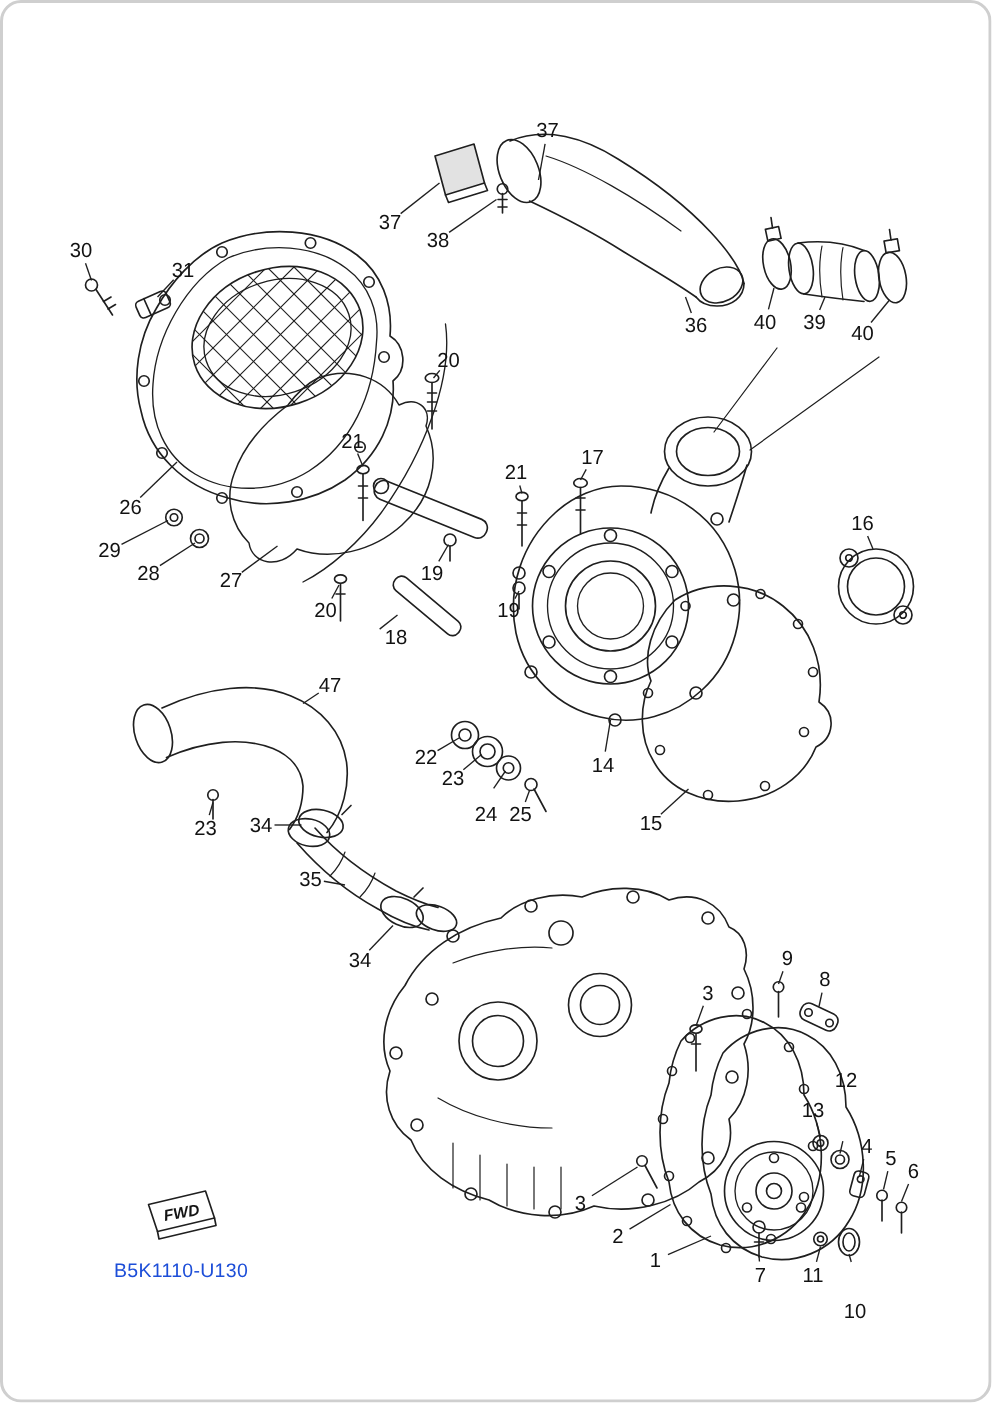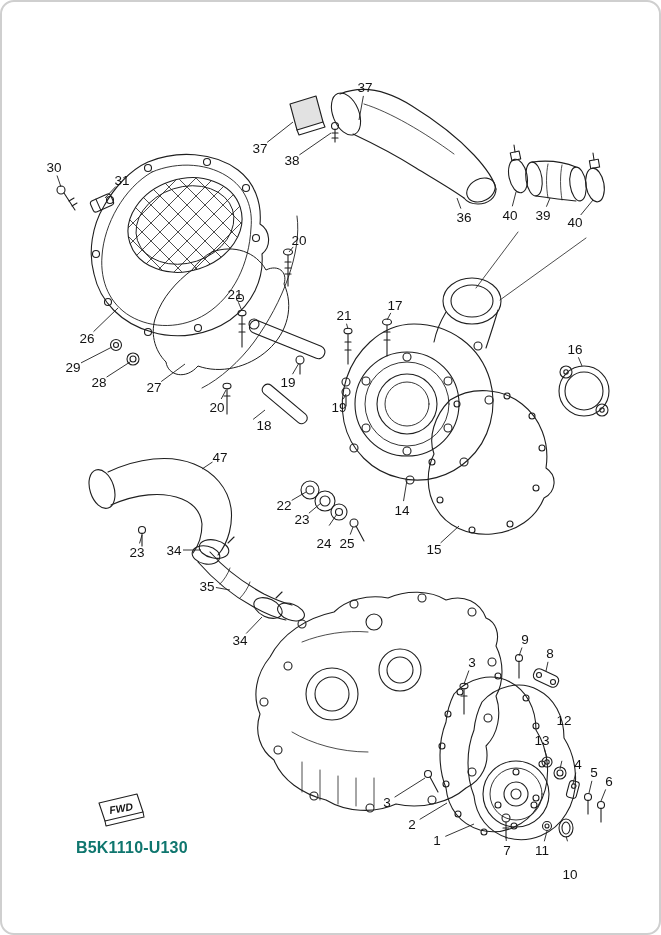--- a/index.html
+++ b/index.html
@@ -9,21 +9,21 @@
     font-family:"Liberation Sans","DejaVu Sans",sans-serif;
   }
   #art,#leader-lines{position:absolute;left:0;top:0;}
   #leader-lines line{stroke:#1f1f1f;stroke-width:0.9;}
   .callout{
     position:absolute;transform:translate(-50%,-50%);
     font-size:13.5px;color:#121212;white-space:nowrap;
   }
   .part-code{
     position:absolute;left:74px;top:837px;
-    font-size:16px;font-weight:bold;color:#0f766e;letter-spacing:0.2px;
+    font-size:13px;font-weight:normal;color:#1d4ed8;letter-spacing:0.2px;
   }
 </style>
 </head>
 <body>
 
 <div id="stage">
 
   <svg id="art" width="661" height="935" viewBox="0 0 661 935">
     <defs>
       <clipPath id="grillClip">

